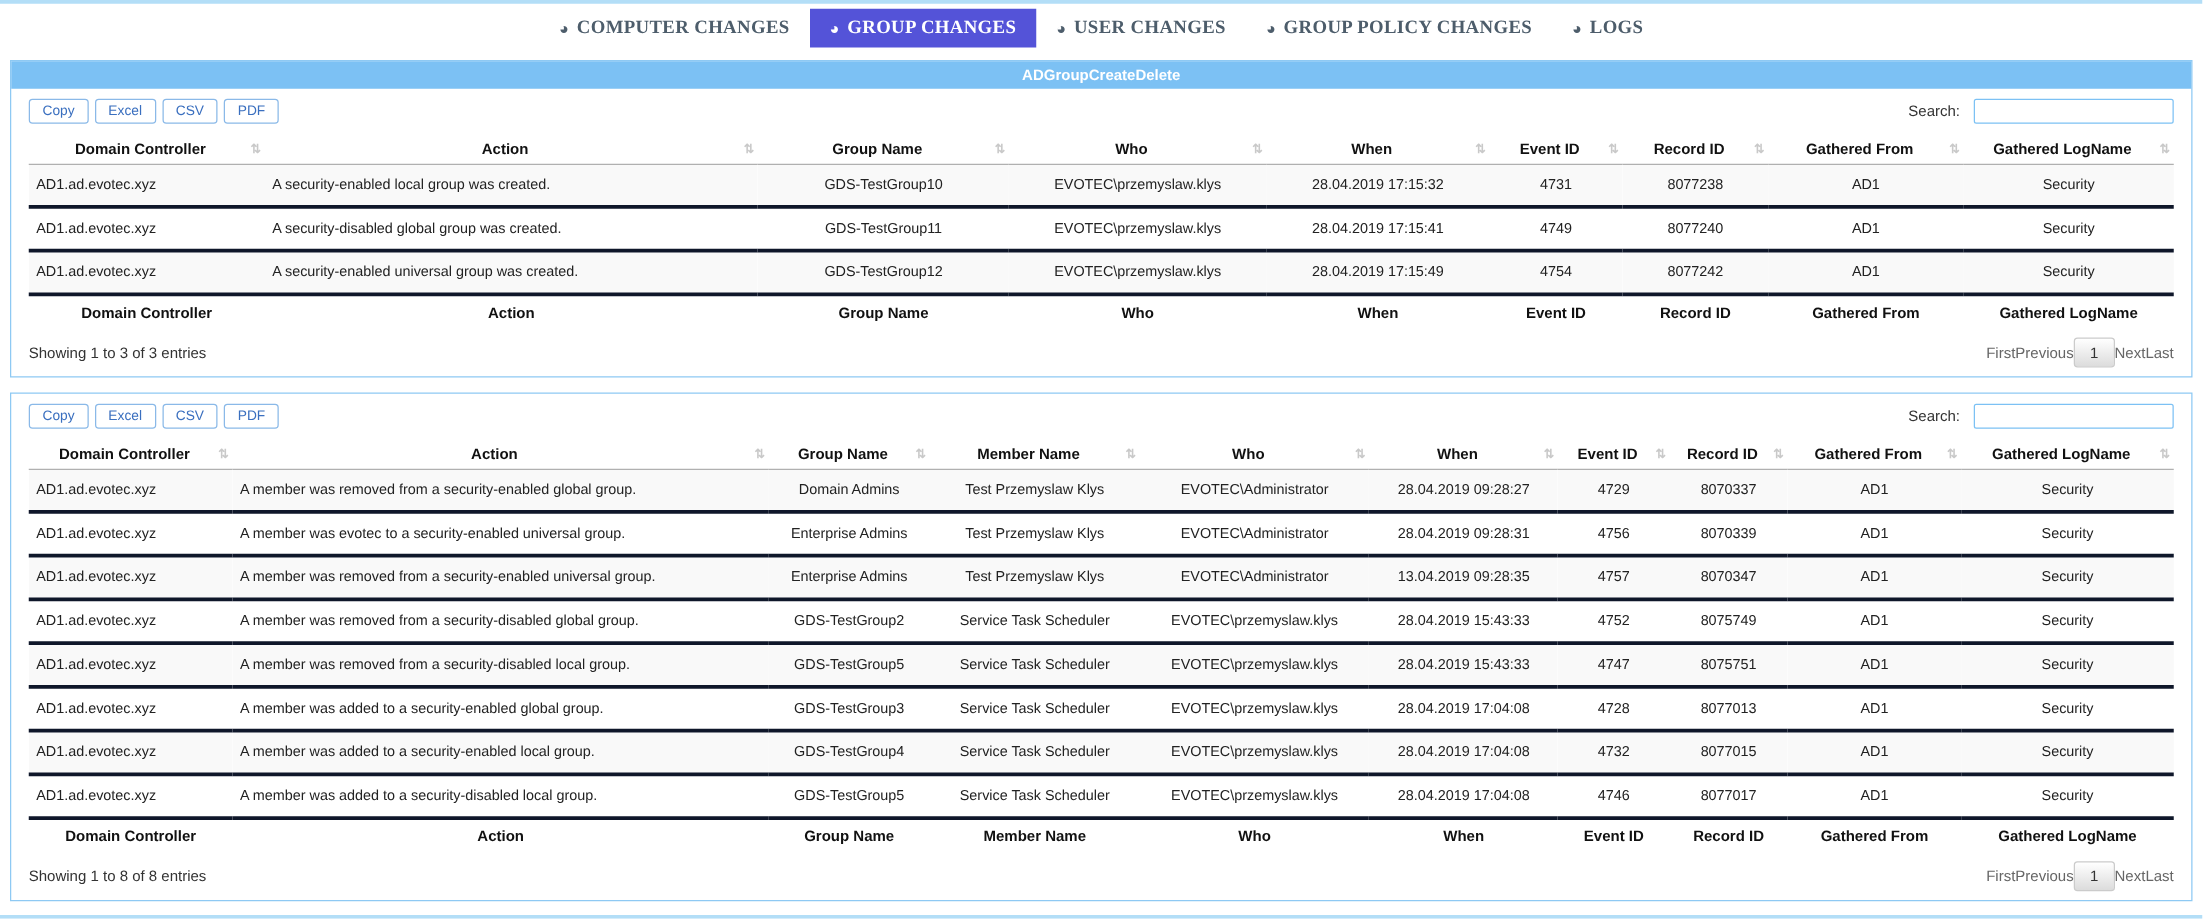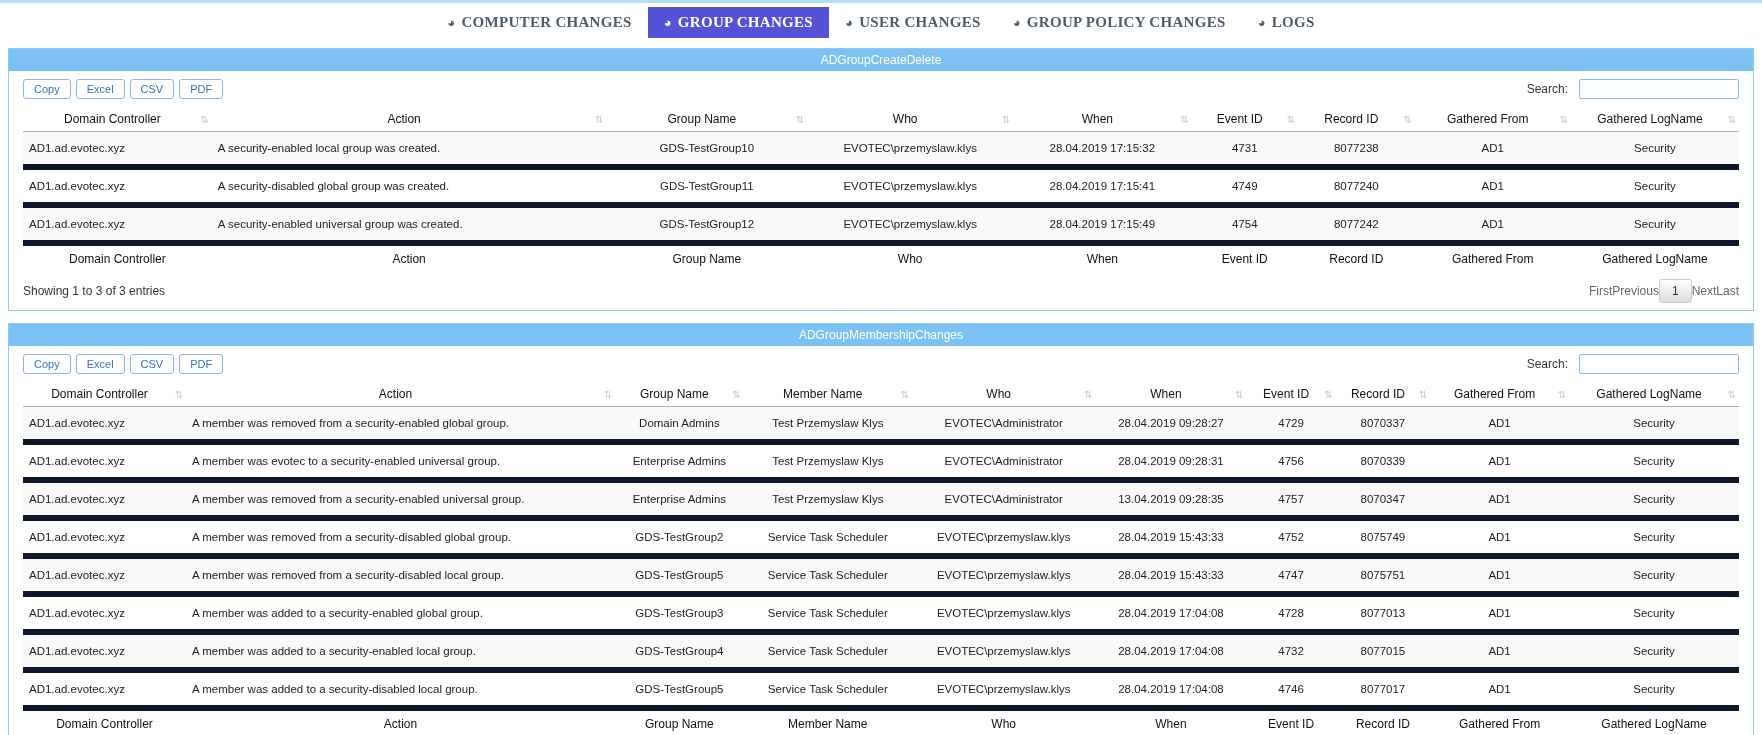--- a/index.html
+++ b/index.html
@@ -14,41 +14,41 @@
   .edge-strip.bottom{margin-top:auto;}
 
   .tabbar{display:flex;justify-content:center;align-items:center;padding:4px 0;}
   .tab{display:flex;align-items:center;gap:6px;padding:7px 16px;cursor:pointer;
        font-family:"Liberation Serif",serif;font-weight:bold;font-size:15px;
        letter-spacing:.3px;color:var(--tab-text);}
   .tab.active{background:var(--active-tab);color:#fff;}
   .tab-icon{font-size:13px;line-height:1;}
 
   .panel{margin:6px 8px;border:1px solid var(--panel-border);}
-  .panel-header{background:var(--panel-header);color:#fff;font-weight:normal;
+  .panel-header{background:var(--panel-header);color:#fff;font-weight:bold;
                 text-align:center;font-size:12px;padding:4px 0;}
   .panel-body{padding:8px 14px 4px;}
 
   .toolbar{display:flex;justify-content:space-between;align-items:center;margin-bottom:8px;}
   .dt-buttons{display:flex;gap:5px;}
   .dt-button{background:#fff;border:1px solid var(--button-border);color:var(--button-text);
              font-size:11px;padding:3px 10px;border-radius:3px;cursor:pointer;font-family:inherit;}
   .search{display:flex;align-items:center;gap:11px;font-size:12px;color:#333;}
   .search input{width:160px;height:20px;border:1px solid var(--panel-header);border-radius:2px;padding:0 4px;}
 
   table.data{width:100%;border-collapse:collapse;font-size:11.5px;color:#222;table-layout:fixed;}
-  table.data th{font-weight:normal;text-align:center;padding:5px 16px 5px 6px;position:relative;
+  table.data th{font-weight:bold;text-align:center;padding:5px 16px 5px 6px;position:relative;
                 font-size:12px;color:#111;overflow:hidden;white-space:nowrap;}
   table.data thead th{border-bottom:1px solid #b0b0b0;cursor:pointer;}
   table.data tfoot th{border-top:1px solid #b0b0b0;padding:6px;}
   .sort-icon{position:absolute;right:3px;top:50%;transform:translateY(-50%);
              color:#c9c9c9;font-size:10px;}
   table.data td{padding:10px 6px;text-align:center;overflow:hidden;white-space:nowrap;text-overflow:ellipsis;}
   table.data td.al{text-align:left;}
-  table.data tbody tr{border-bottom:6px solid #0f172a;margin-left:16px;}
+  table.data tbody tr{border-bottom:3px solid #0f172a;margin-left:16px;}
   table.data tbody tr:nth-child(odd){background:#f9f9f9;}
 
   .table-footer{display:flex;justify-content:space-between;align-items:center;
                 padding:7px 0 3px;font-size:12px;color:#333;}
   .pagination{display:flex;align-items:center;color:#666;}
   .page-link{cursor:pointer;}
   .page-number{background:linear-gradient(#ffffff,#dcdcdc);border:1px solid #cbcbcb;
                border-radius:3px;padding:4px 12px;color:#333;cursor:pointer;}
 </style>
 </head>
@@ -176,21 +176,20 @@
           <span class="page-link">Previous</span>
           <span class="page-number">1</span>
           <span class="page-link">Next</span>
           <span class="page-link">Last</span>
         </div>
       </div>
     </div>
   </div>
 
   <div class="panel">
-    <div class="panel-header">ADGroupMembershipChanges</div>
     <div class="panel-body">
       <div class="toolbar">
         <div class="dt-buttons">
           <button class="dt-button">Copy</button>
           <button class="dt-button">Excel</button>
           <button class="dt-button">CSV</button>
           <button class="dt-button">PDF</button>
         </div>
         <div class="search">
           <label>Search:</label>

